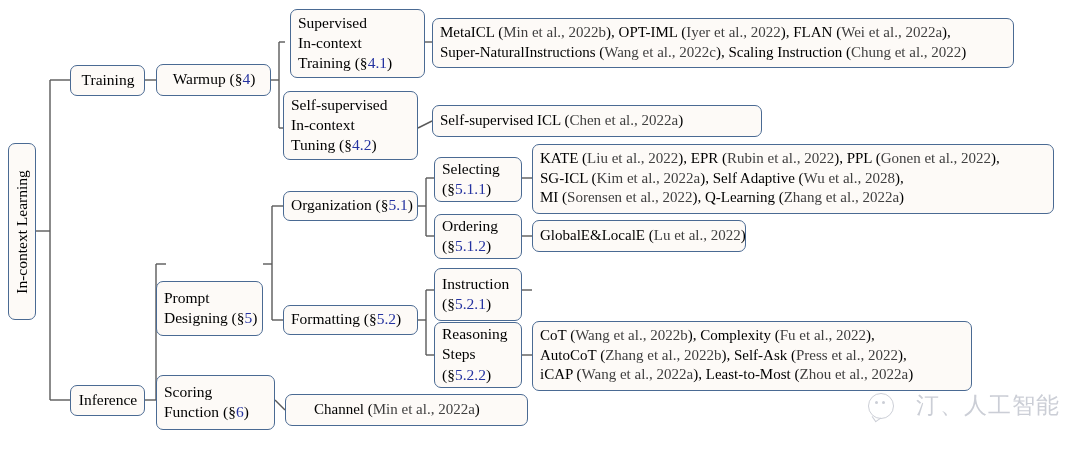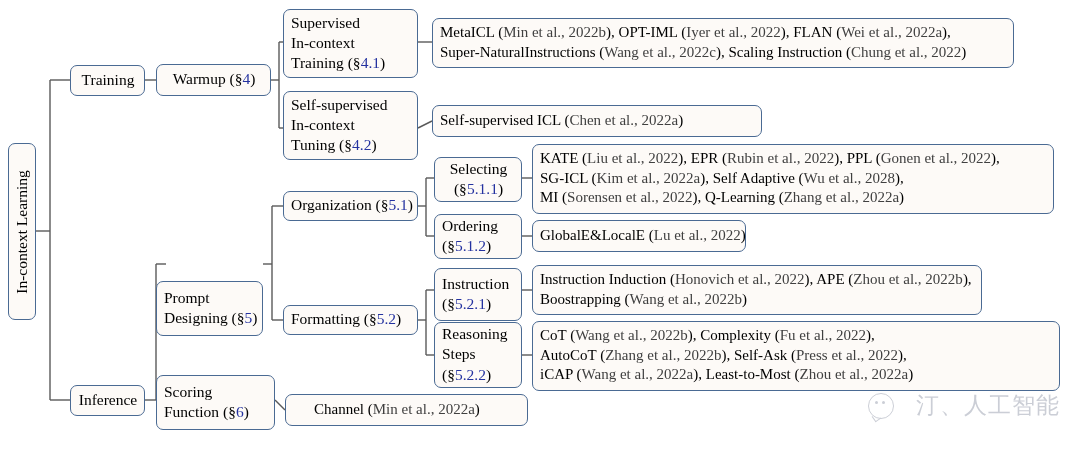--- a/index.html
+++ b/index.html
@@ -151,41 +151,41 @@
   <div class="node" style="left:156px;top:236px;width:107px;height:55px;margin-top:45px;">
     <span class="ln">Prompt</span>
     <span class="ln">Designing (§<span class="sect">5</span>)</span>
   </div>
 
   <div class="node" style="left:156px;top:375px;width:119px;height:55px;">
     <span class="ln">Scoring</span>
     <span class="ln">Function (§<span class="sect">6</span>)</span>
   </div>
 
-  <div class="node" style="left:283px;top:9px;width:135px;height:69px;">
+  <div class="node" style="left:290px;top:9px;width:135px;height:69px;">
     <span class="ln">Supervised</span>
     <span class="ln">In-context</span>
     <span class="ln">Training (§<span class="sect">4.1</span>)</span>
   </div>
 
   <div class="node" style="left:283px;top:91px;width:135px;height:69px;">
     <span class="ln">Self-supervised</span>
     <span class="ln">In-context</span>
     <span class="ln">Tuning (§<span class="sect">4.2</span>)</span>
   </div>
 
   <div class="node" style="left:283px;top:191px;width:135px;height:30px;align-items:flex-start;">
     <span class="ln">Organization (§<span class="sect">5.1</span>)</span>
   </div>
 
   <div class="node" style="left:283px;top:305px;width:135px;height:30px;align-items:flex-start;">
     <span class="ln">Formatting (§<span class="sect">5.2</span>)</span>
   </div>
 
-  <div class="node" style="left:434px;top:157px;width:88px;height:45px;align-items:center;">
+  <div class="node" style="left:434px;top:157px;width:88px;height:45px;">
     <span class="ln">Selecting</span>
     <span class="ln">(§<span class="sect">5.1.1</span>)</span>
   </div>
 
   <div class="node" style="left:434px;top:214px;width:88px;height:45px;">
     <span class="ln">Ordering</span>
     <span class="ln">(§<span class="sect">5.1.2</span>)</span>
   </div>
 
   <div class="node" style="left:434px;top:268px;width:88px;height:53px;">
@@ -211,26 +211,22 @@
   <div class="node leafbox" style="left:532px;top:144px;width:522px;height:70px;">
     <span class="ln">KATE (<span class="cite">Liu et al., 2022</span>), EPR (<span class="cite">Rubin et al., 2022</span>), PPL (<span class="cite">Gonen et al., 2022</span>),</span>
     <span class="ln">SG-ICL (<span class="cite">Kim et al., 2022a</span>), Self Adaptive (<span class="cite">Wu et al., 2028</span>),</span>
     <span class="ln">MI (<span class="cite">Sorensen et al., 2022</span>), Q-Learning (<span class="cite">Zhang et al., 2022a</span>)</span>
   </div>
 
   <div class="node leafbox" style="left:532px;top:220px;width:214px;height:32px;align-items:flex-start;">
     <span class="ln">GlobalE&amp;LocalE (<span class="cite">Lu et al., 2022</span>)</span>
   </div>
 
-  <div class="node leafbox" style="left:532px;top:265px;width:450px;height:50px;">
-    <span class="ln">Instruction Induction (<span class="cite">Honovich et al., 2022</span>), APE (<span class="cite">Zhou et al., 2022b</span>),</span>
-    <span class="ln">Boostrapping (<span class="cite">Wang et al., 2022b</span>)</span>
-  </div>
-
-  <div class="node leafbox" style="left:532px;top:321px;width:528px;height:70px;">
+
+  <div class="node leafbox" style="left:532px;top:321px;width:440px;height:70px;">
     <span class="ln">CoT (<span class="cite">Wang et al., 2022b</span>), Complexity (<span class="cite">Fu et al., 2022</span>),</span>
     <span class="ln">AutoCoT (<span class="cite">Zhang et al., 2022b</span>), Self-Ask (<span class="cite">Press et al., 2022</span>),</span>
     <span class="ln">iCAP (<span class="cite">Wang et al., 2022a</span>), Least-to-Most (<span class="cite">Zhou et al., 2022a</span>)</span>
   </div>
 
   <div class="node leafbox" style="left:285px;top:394px;width:243px;height:32px;align-items:flex-start;padding-left:28px;">
     <span class="ln">Channel (<span class="cite">Min et al., 2022a</span>)</span>
   </div>
 
   <div id="watermark">

